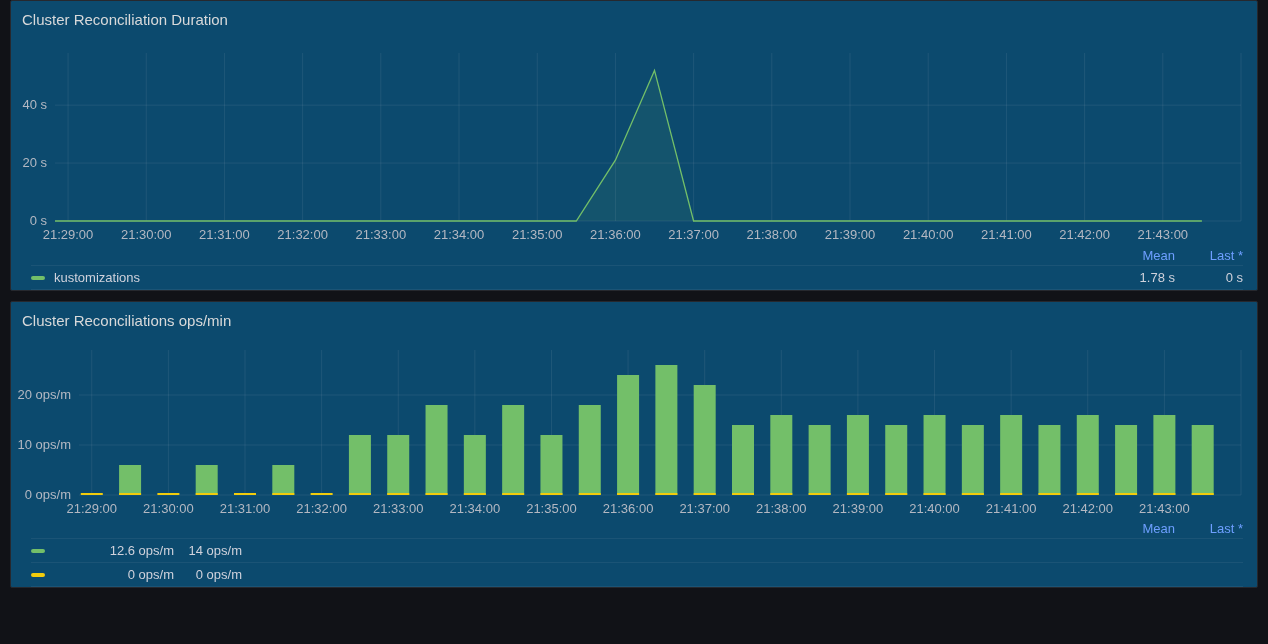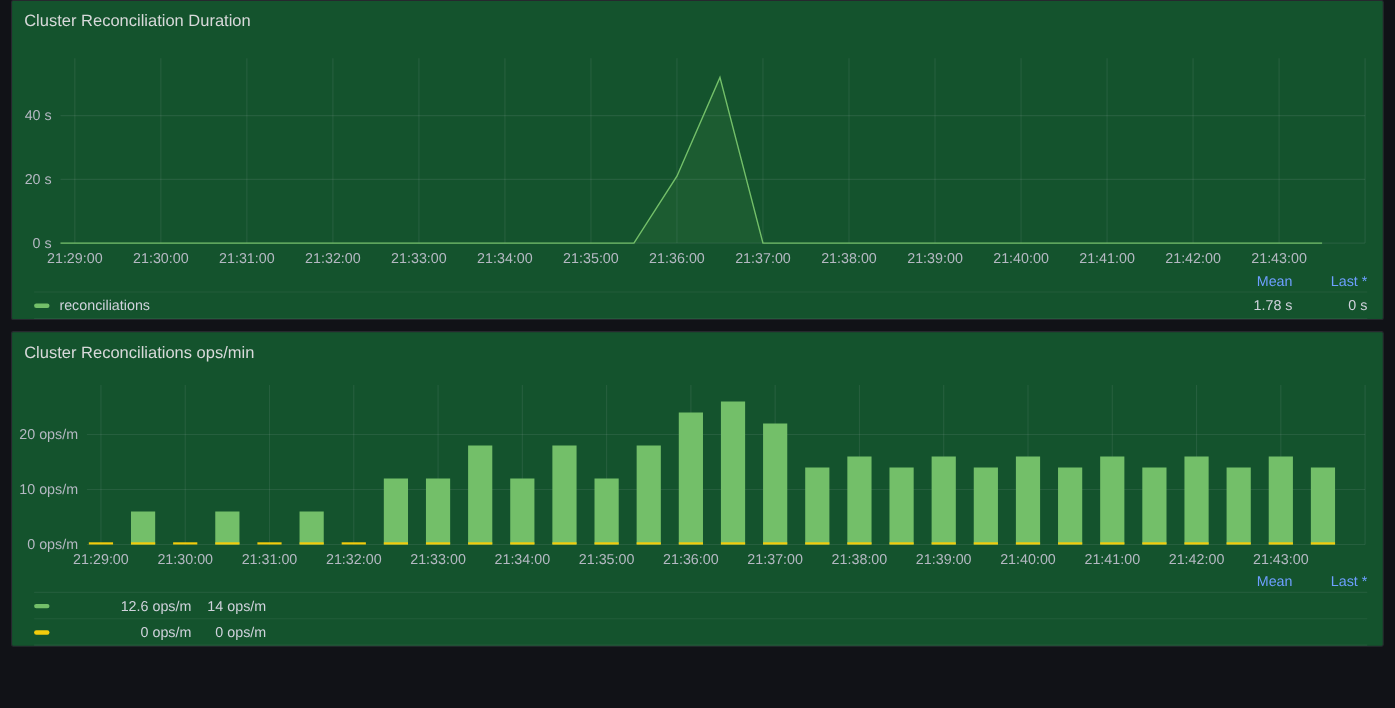--- a/index.html
+++ b/index.html
@@ -10,21 +10,21 @@
     color:#ccccdc;
   }
   .page{padding:0 10px 10px;}
   .row-header{
     display:flex;align-items:center;gap:7px;height:33px;
     padding-left:4px;cursor:pointer;
   }
   .row-title{font-size:15px;font-weight:600;color:#e4e5e9;}
   .chevron{display:block;}
   .panel{
-    background:#14532d;
+    background:#0c4a6e;
     border:1px solid #26282e;
     border-radius:2px;
     margin-bottom:10px;
   }
   .panel-header{height:36px;display:flex;align-items:center;padding:0 11px;}
   .panel-title{margin:0;font-size:15px;font-weight:500;color:#d8d9da;cursor:pointer;}
   .chart svg{display:block;}
   svg text.tick{font-size:13px;fill:#b4b8c2;}
   svg text.xlab{text-anchor:middle;}
   svg text.ylab{text-anchor:end;}
@@ -100,21 +100,21 @@
         </svg>
     </div>
     <div class="legend">
       <div class="legend-head">
         <span class="spacer"></span>
         <span class="col-mean">Mean</span>
         <span class="col-last">Last *</span>
       </div>
       <div class="legend-row">
         <span class="legend-marker" style="background: rgb(115, 191, 105);"></span>
-        <span class="legend-name">reconciliations</span>
+        <span class="legend-name">kustomizations</span>
         <span class="legend-val col-mean">1.78 s</span>
         <span class="legend-val col-last">0 s</span>
       </div>
     </div>
   </section>
 
   <section class="panel">
     <div class="panel-header">
       <h2 class="panel-title">Cluster Reconciliations ops/min</h2>
     </div>

